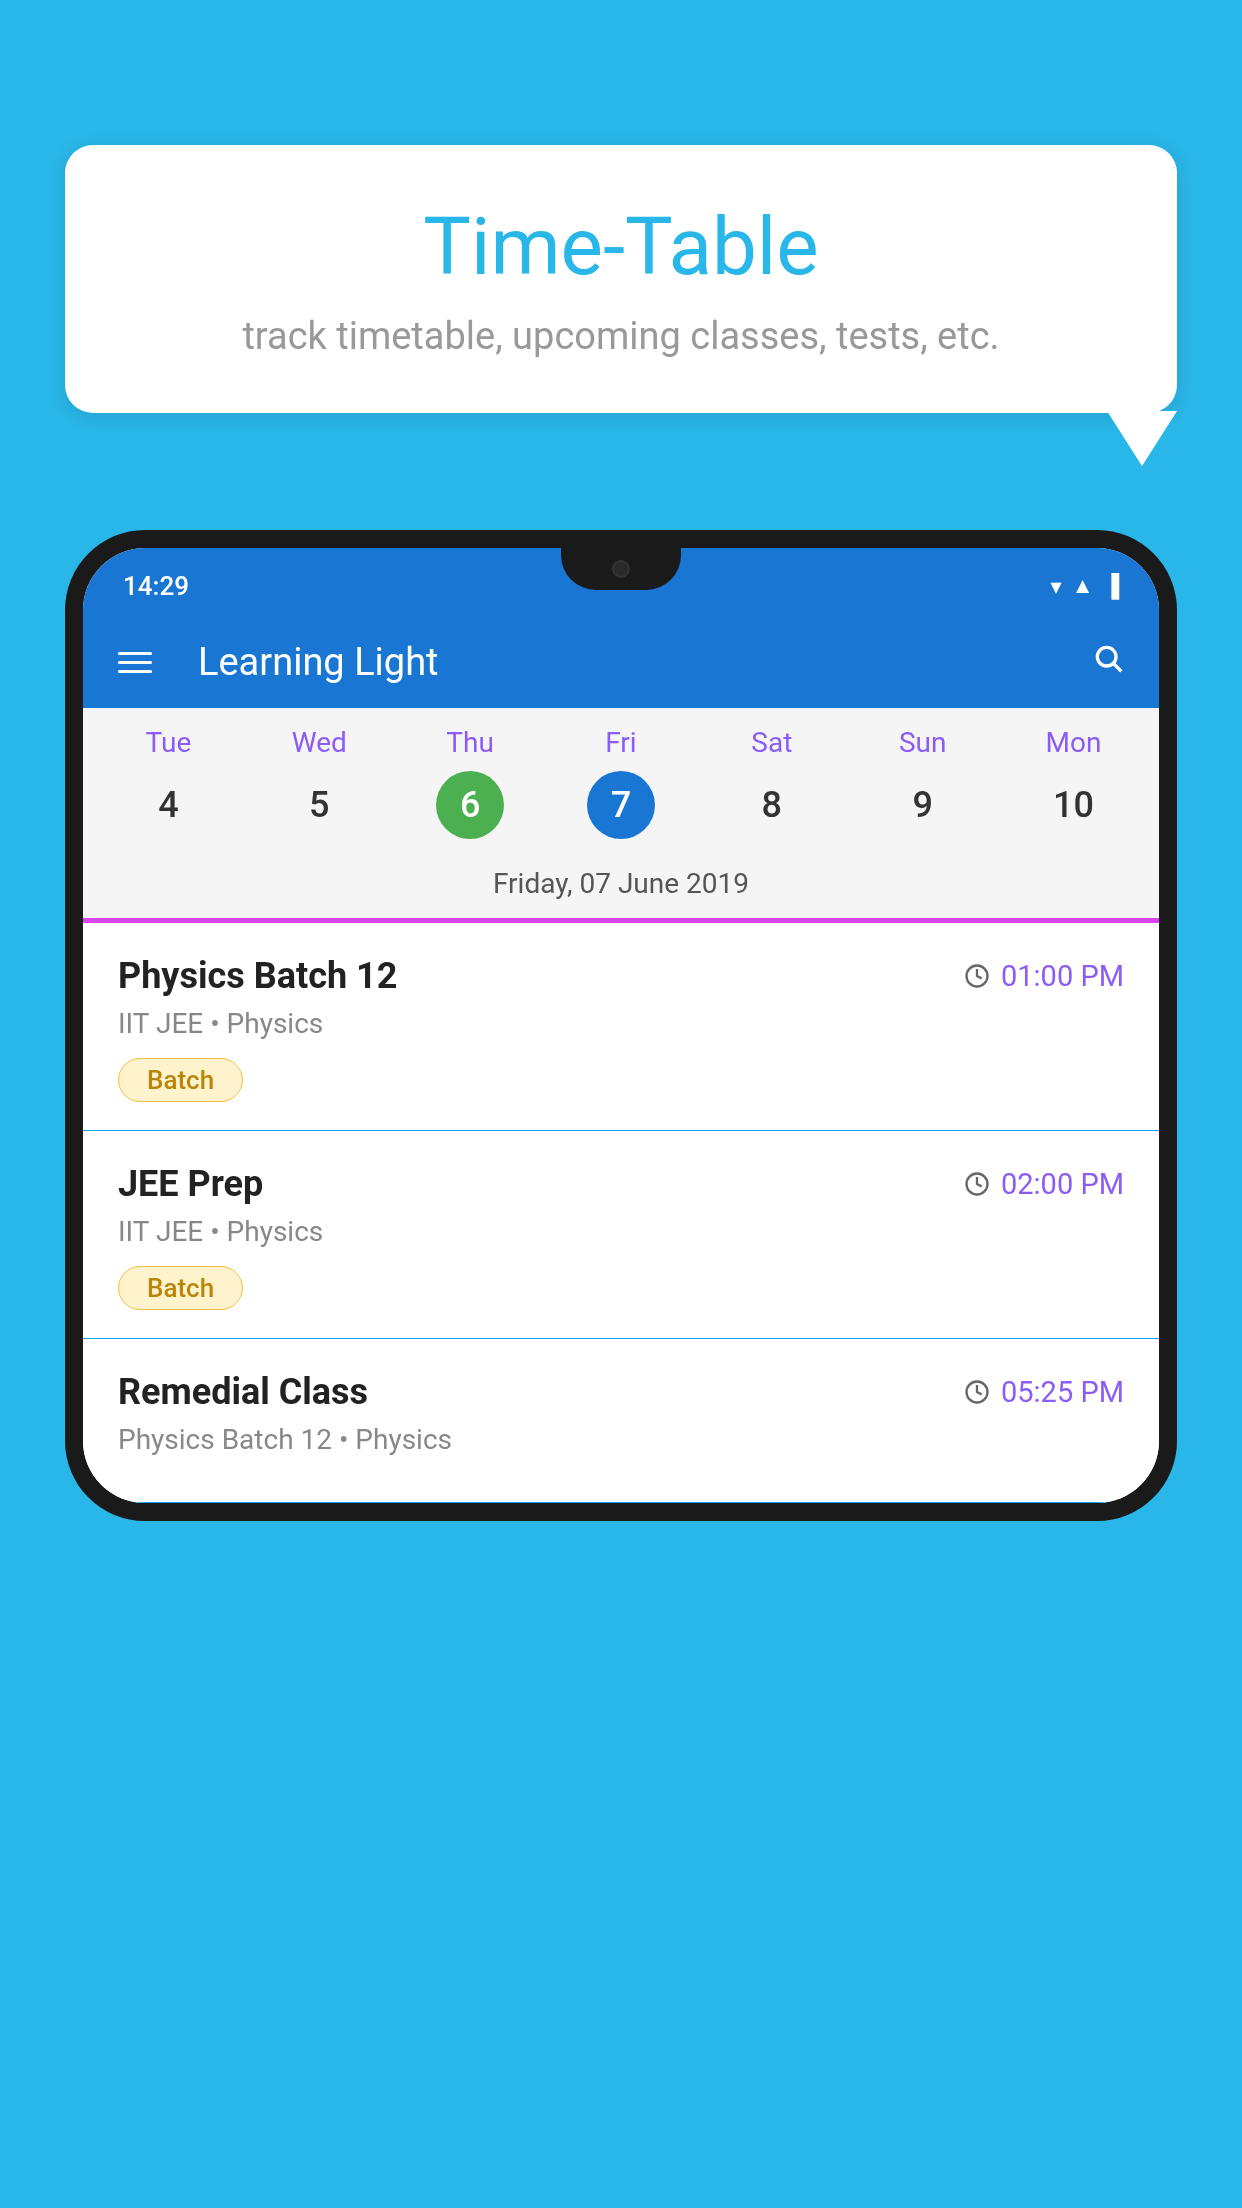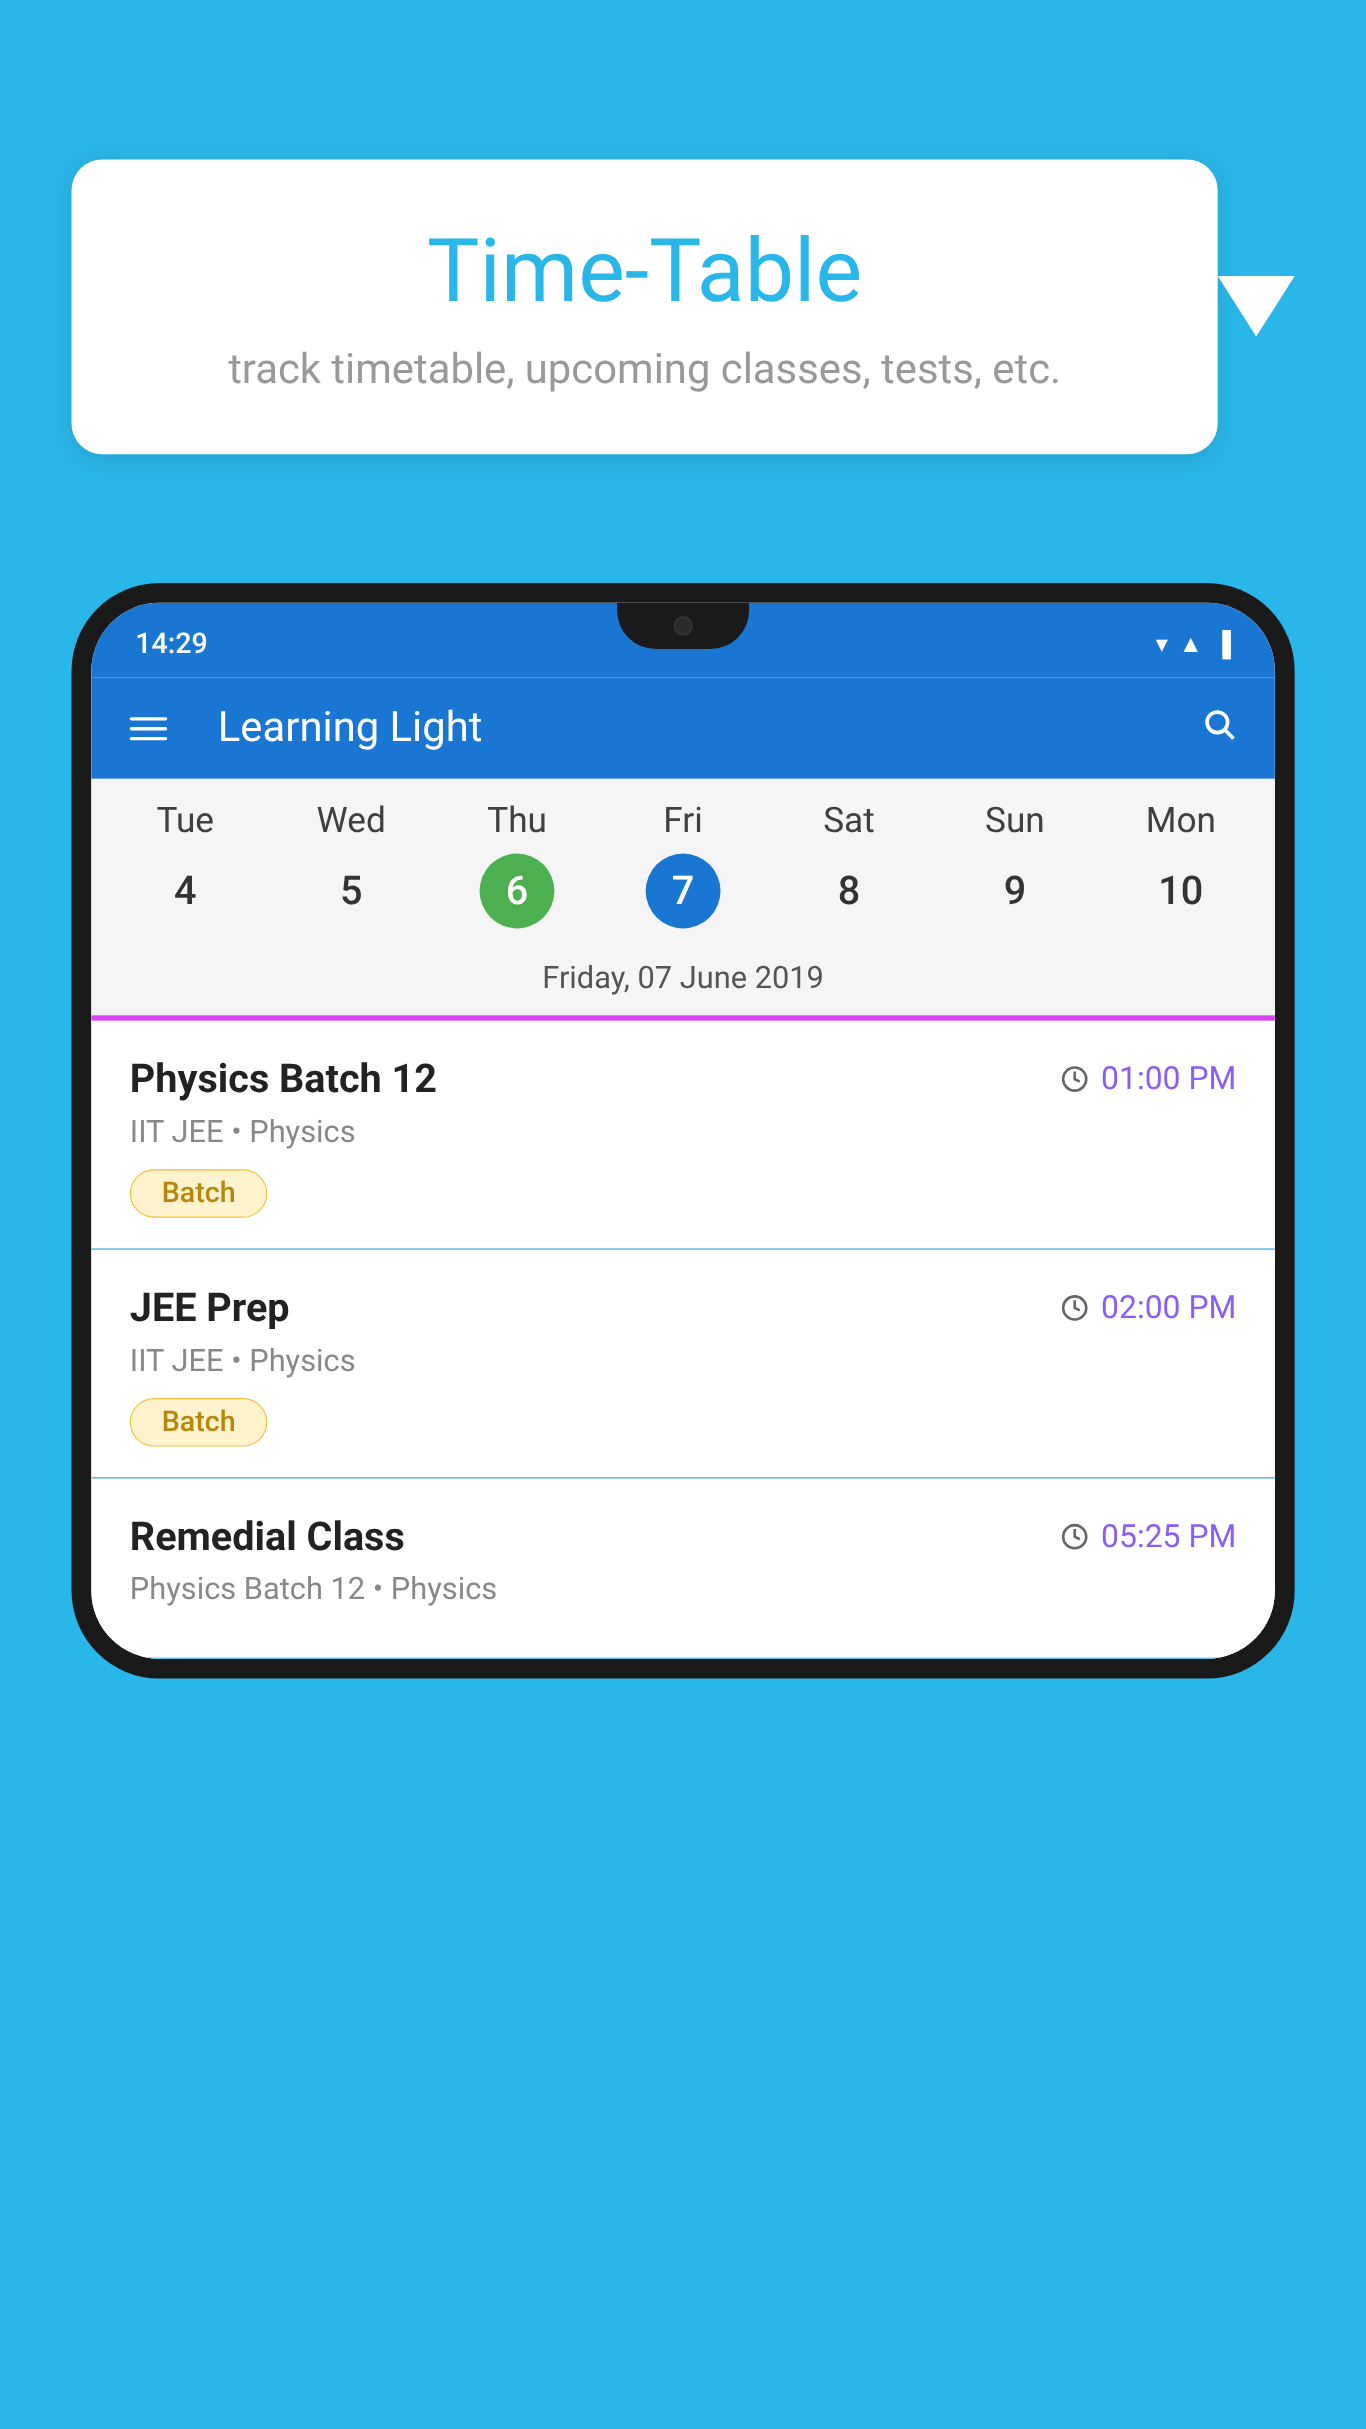--- a/index.html
+++ b/index.html
@@ -14,22 +14,22 @@
       position: relative;
     }
 
     
     .speech-bubble-wrapper {
       position: absolute;
       top: 145px;
       left: 65px;
       right: 65px;
       display: flex;
-      flex-direction: row;
-      align-items: center;
+      flex-direction: column;
+      align-items: flex-end;
     }
 
     .speech-bubble {
       background: white;
       border-radius: 28px;
       padding: 55px 60px 55px 60px;
       text-align: center;
       width: 100%;
       box-shadow: 0 4px 20px rgba(0,0,0,0.1);
     }
@@ -176,22 +176,22 @@
       padding: 18px 0 0 0;
     }
 
     .day-names {
       display: flex;
       justify-content: space-around;
       padding: 0 10px 10px 10px;
     }
 
     .day-name {
-      color: #404040;
-      font-size: 32px;
+      color: #8b5cf6;
+      font-size: 28px;
       text-align: center;
       width: 14.28%;
     }
 
     .day-numbers {
       display: flex;
       justify-content: space-around;
       padding: 0 10px 16px 10px;
     }
 

